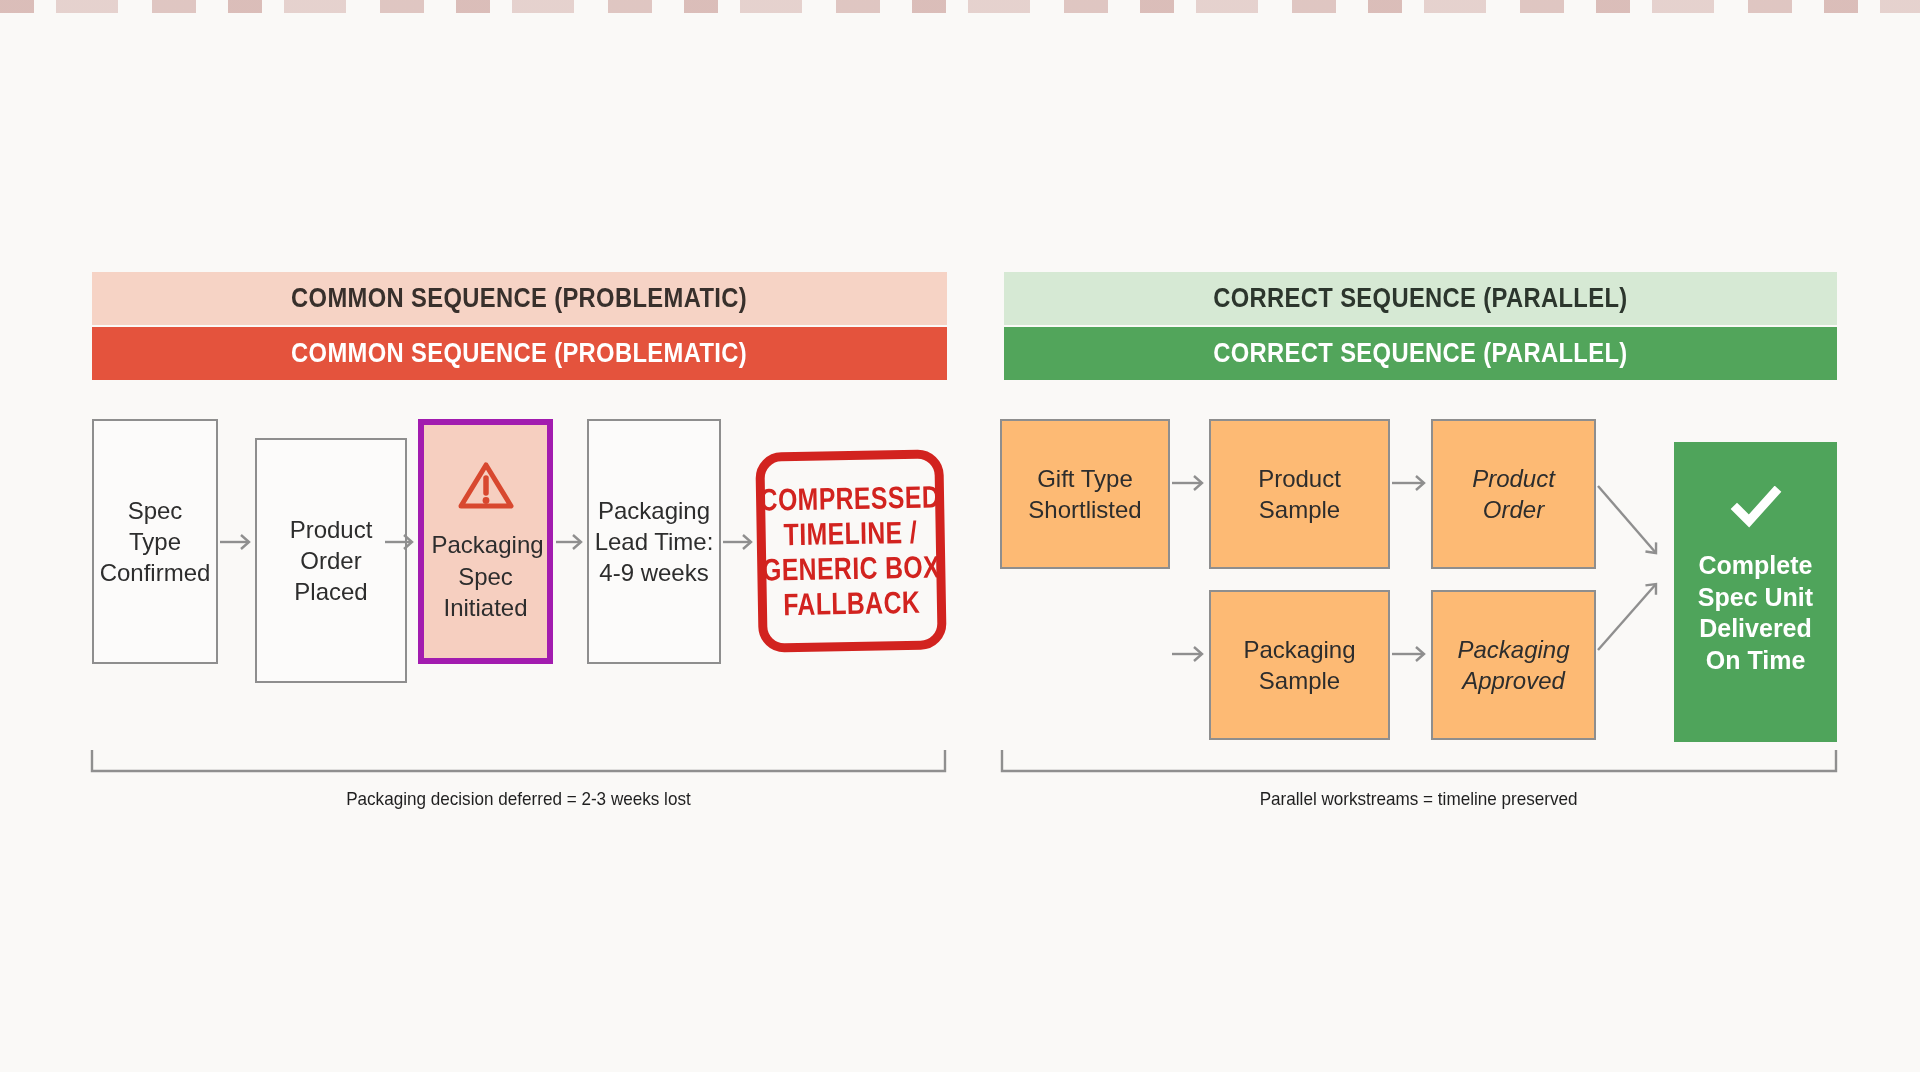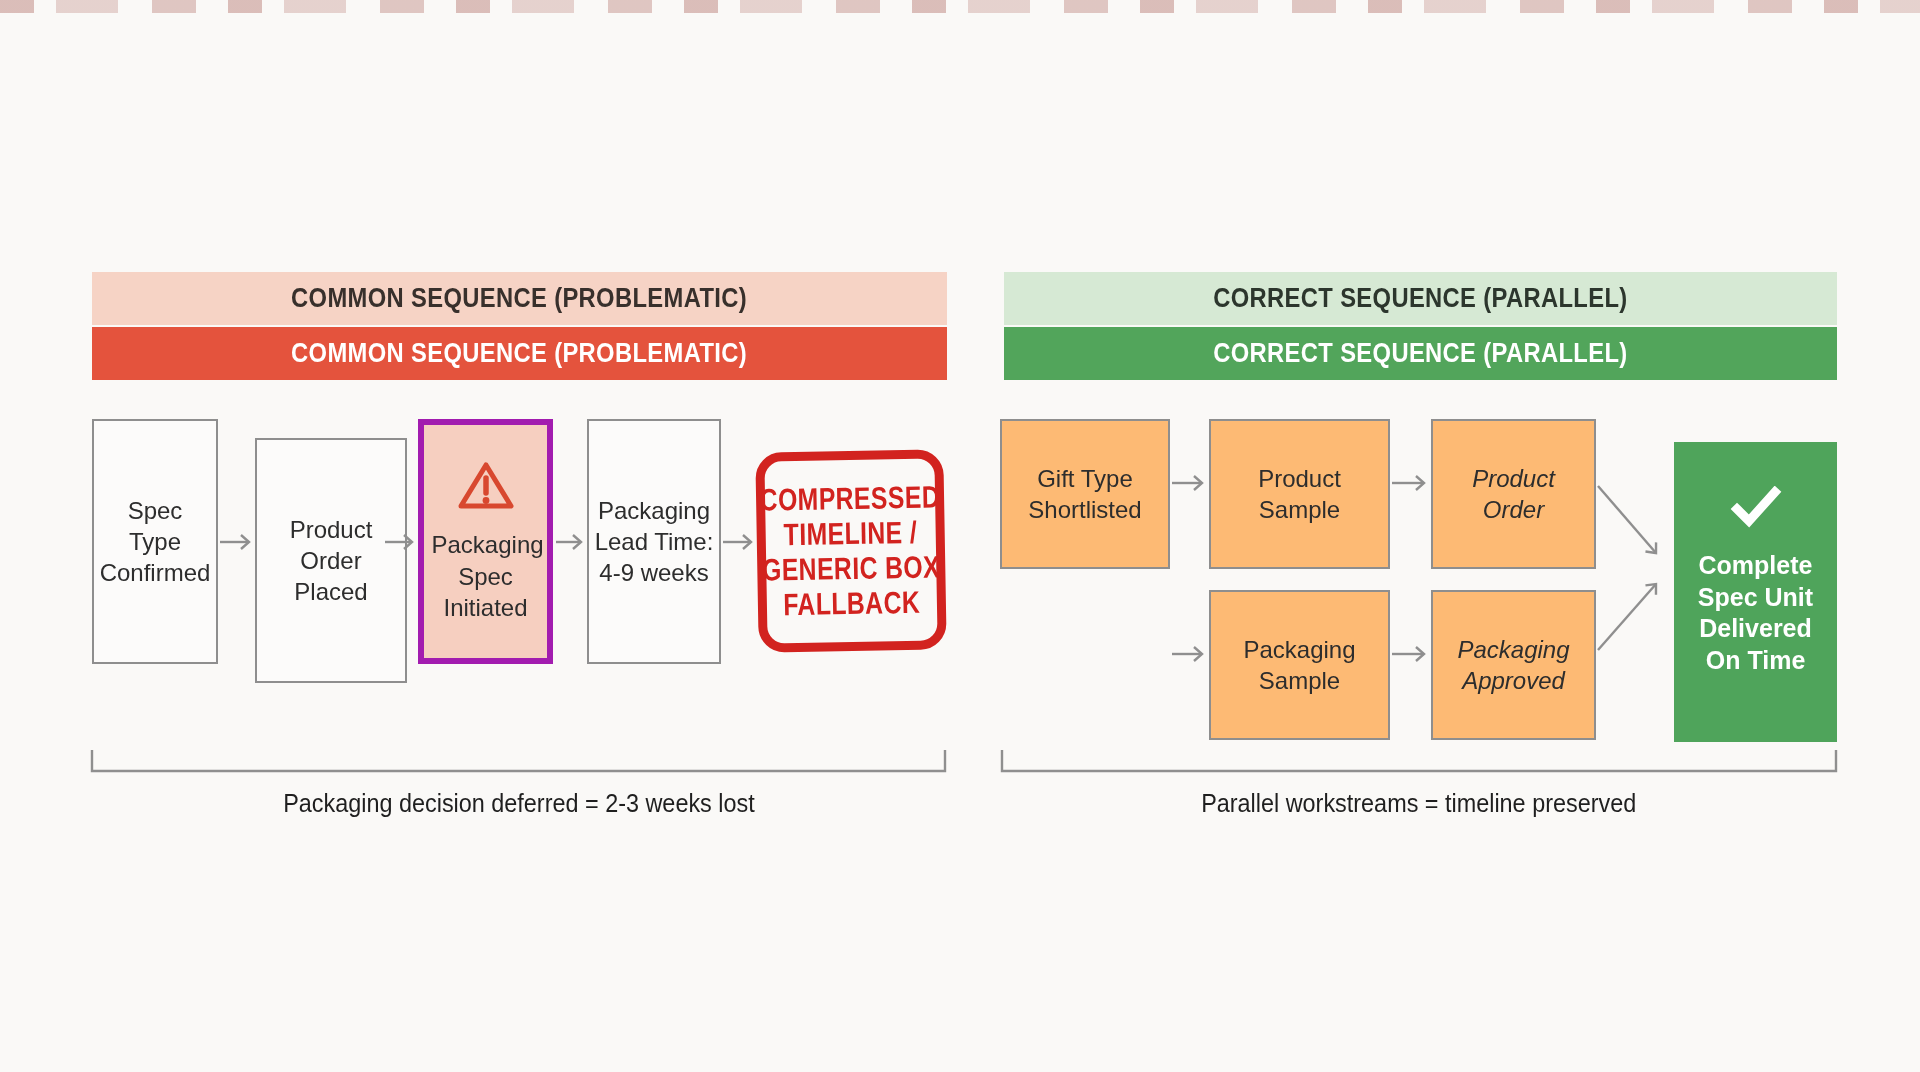--- a/index.html
+++ b/index.html
@@ -45,21 +45,21 @@
   .pstep .lbl{width:140px;}
   .row1{top:419px;} .row2{top:590px;}
   .colA{left:1000px;width:170px;} .colB{left:1209px;width:181px;} .colC{left:1431px;width:165px;font-style:italic;}
 
   .result{position:absolute;left:1674px;top:418px;width:163px;height:300px;background:#4FA45B;
           display:flex;flex-direction:column;align-items:center;padding-top:44px;box-sizing:border-box;margin-top:24px;}
   .result .check{margin-bottom:18px;}
   .result .rline{display:block;color:#FFFFFF;font-weight:bold;font-size:25px;line-height:1.26;
                  text-align:center;white-space:nowrap;}
 
-  .caption{position:absolute;top:788px;font-size:26px;color:#1F1F1F;text-align:center;}
+  .caption{position:absolute;top:788px;font-size:19px;color:#1F1F1F;text-align:center;}
   .caption .ct{display:inline-block;transform:scaleX(.9);white-space:nowrap;}
   #caption-left{left:92px;width:853px;}
   #caption-right{left:1002px;width:834px;}
 
   svg.overlay{position:absolute;left:0;top:0;}
 </style>
 </head>
 <body>
 
 <div id="canvas">

